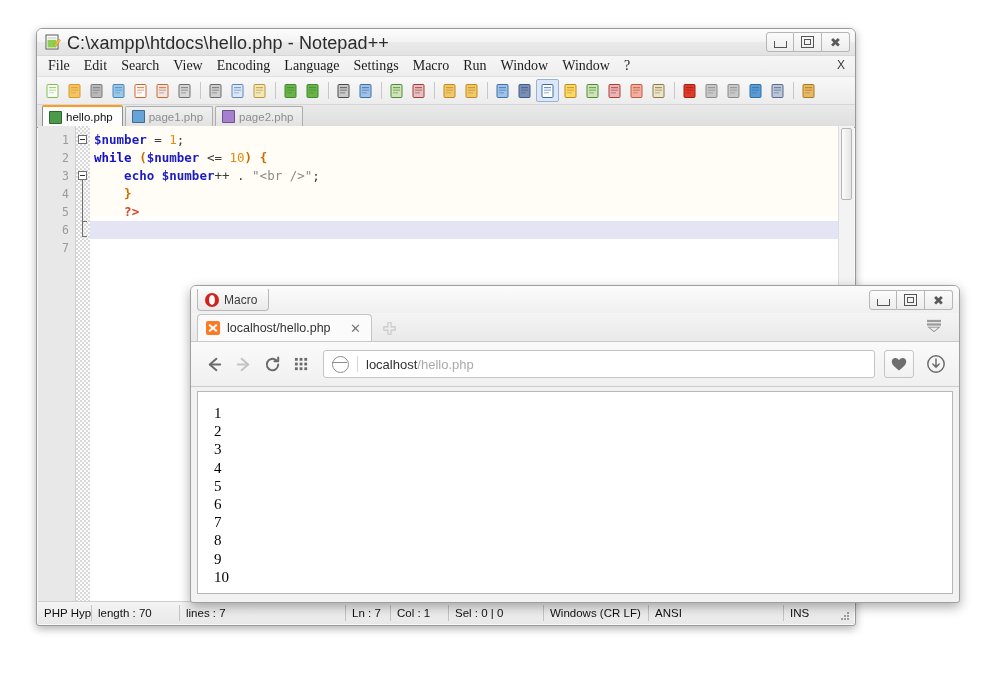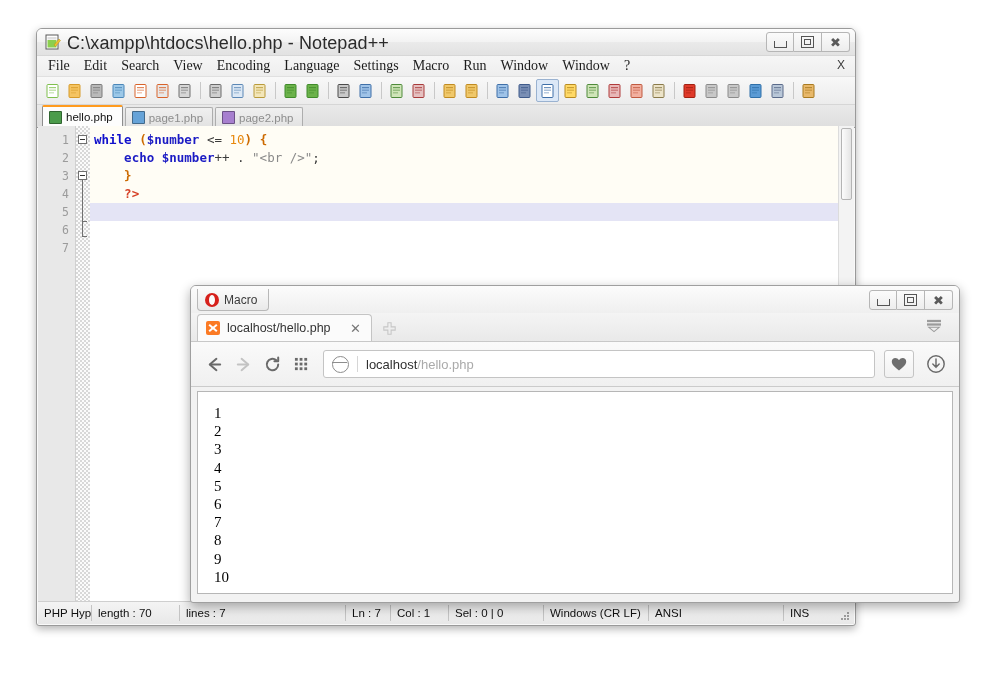--- a/index.html
+++ b/index.html
@@ -63,21 +63,21 @@
     background:linear-gradient(to bottom,#f8f8f8,#ececec);
     border-bottom:1px solid #d6d6d6;
     padding-left:5px;
   }
   .tb-sep{width:1px;height:17px;background:#c8c8c8;margin:0 4px;}
   .tb-icon{width:21px;height:21px;margin-right:1px;display:flex;align-items:center;justify-content:center;}
   .tb-icon.pressed{border:1px solid #9ab2d0;background:#dce8f7;border-radius:2px;}
 
   
   #npp-tabbar{
-    height:22px;display:flex;align-items:flex-end;
+    height:22px;display:flex;align-items:center;
     background:linear-gradient(to bottom,#e9e9e9,#dedede);
     padding-left:5px;border-bottom:1px solid #9d9d9d;
   }
   .file-tab{
     height:20px;display:flex;align-items:center;gap:4px;
     padding:0 9px 0 6px;font-size:11.5px;
     background:linear-gradient(to bottom,#f0f0f0,#e2e2e2);
     border:1px solid #adadad;border-bottom:none;
     border-radius:2px 2px 0 0;margin-right:2px;color:#8d8d8d;
     box-sizing:border-box;
@@ -572,20 +572,21 @@
         <div class="ln">7</div>
       </div>
     <div id="foldmargin">
       <div class="fold-box" style="top:9px;"></div>
       <div class="fold-box" style="top:45px;"></div>
       <div class="fold-line" style="top:54px;height:56px;"></div>
       <div class="fold-tick" style="top:95px;"></div>
       <div class="fold-tick" style="top:110px;"></div>
     </div>
     <div id="codearea">
+        <div class="code-line"><span class="k-var">$number</span><span class="k-op"> </span><span class="k-op">=</span><span class="k-op"> </span><span class="k-num">1</span><span class="k-op">;</span></div>
         <div class="code-line"><span class="k-kw">while</span><span class="k-op"> </span><span class="k-paren">(</span><span class="k-var">$number</span><span class="k-op"> </span><span class="k-op">&lt;=</span><span class="k-op"> </span><span class="k-num">10</span><span class="k-paren">)</span><span class="k-op"> </span><span class="k-brace">{</span></div>
         <div class="code-line"><span class="k-op">    </span><span class="k-echo">echo</span><span class="k-op"> </span><span class="k-var">$number</span><span class="k-op">++</span><span class="k-op"> </span><span class="k-dot">.</span><span class="k-op"> </span><span class="k-str">"&lt;br /&gt;"</span><span class="k-op">;</span></div>
         <div class="code-line"><span class="k-op">    </span><span class="k-brace">}</span></div>
         <div class="code-line"><span class="k-op">    </span><span class="k-php">?&gt;</span></div>
         <div class="code-line curline">&nbsp;</div>
       </div>
   </div>
 
   <div id="npp-vscroll">
     <div class="thumb"></div>

